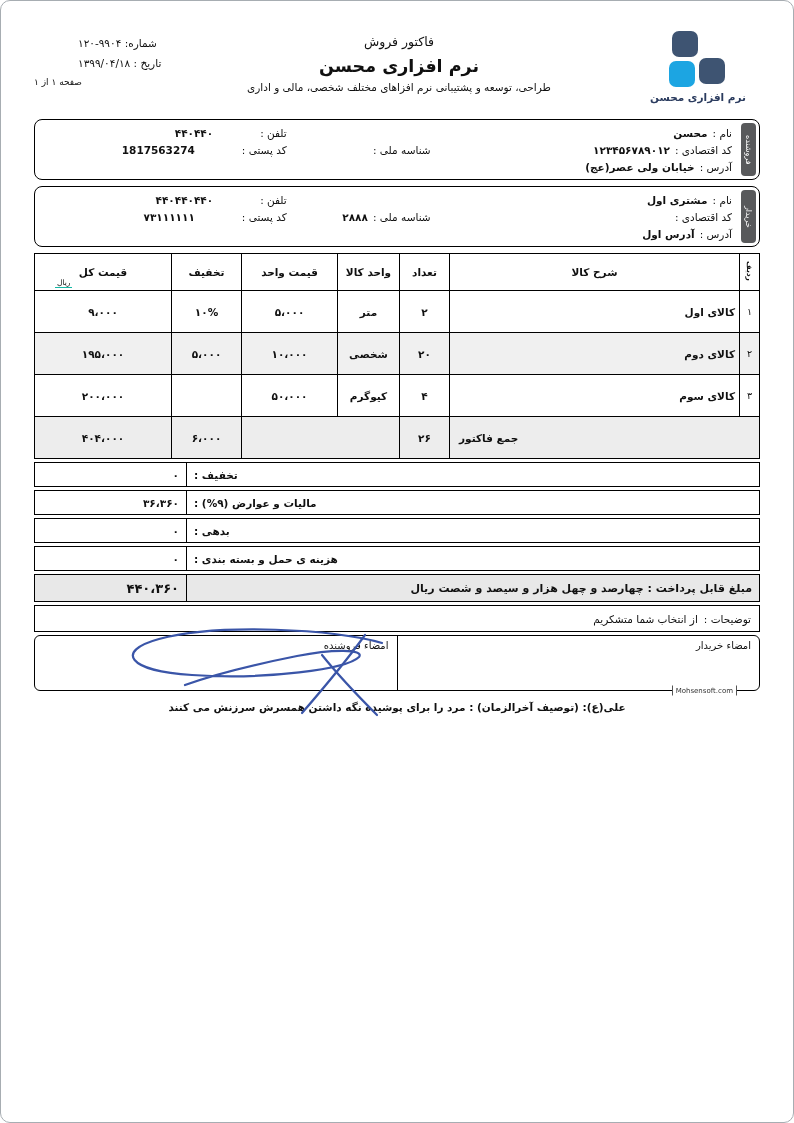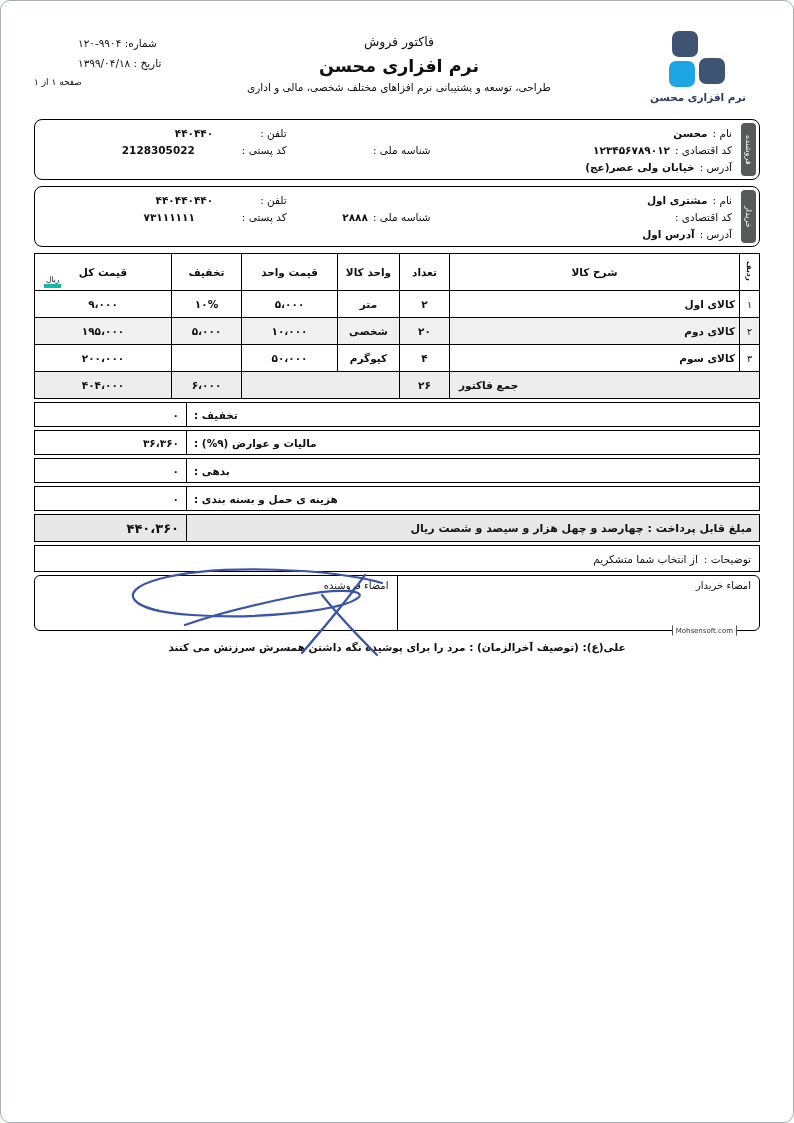--- a/index.html
+++ b/index.html
@@ -39,23 +39,23 @@
   .prow{display:flex;align-items:center;height:17px;font-size:10.5px;}
   .c1{width:44%;}.c2{width:21%;}.c3{flex:1;}
   .f{display:flex;align-items:baseline;gap:5px;white-space:nowrap;}
   .f .val{font-weight:bold;}
   .f.gap .val{margin-right:42px;}
 
   
   table.items{width:100%;border-collapse:collapse;margin-top:6px;font-size:10.5px;table-layout:fixed;}
   table.items th,table.items td{border:1.2px solid #000;padding:0 4px;box-sizing:border-box;}
   table.items th{height:37px;font-weight:bold;position:relative;text-align:center;}
-  table.items td{height:27px;}
+  table.items td{height:42px;}
   th.h-row span{writing-mode:vertical-rl;font-size:7.5px;line-height:1;}
-  .rial{position:absolute;left:9px;bottom:2px;font-size:7.5px;font-weight:normal;border-bottom:4px solid #14b8a6;padding:0 2px;margin-top:24px;}
+  .rial{position:absolute;left:20px;bottom:2px;font-size:7.5px;font-weight:normal;border-bottom:1px solid #14b8a6;padding:0 2px;margin-top:24px;}
   td.rownum{text-align:center;font-size:9.5px;}
   td.desc{font-weight:bold;text-align:right;padding-right:7px;}
   td.num{text-align:center;font-weight:bold;direction:ltr;}
   tr.alt{background:#f0f0f0;}
   tr.total{background:#ededed;}
   tr.total td.tlabel{font-weight:bold;text-align:left;padding-left:9px;}
 
   
   .srow{display:flex;align-items:stretch;border:1.2px solid #000;height:23px;margin-top:3px;font-size:10.5px;}
   .s-label{flex:1;display:flex;align-items:center;justify-content:flex-end;font-weight:bold;padding:0 7px;white-space:nowrap;overflow:hidden;}
@@ -121,21 +121,21 @@
         <div class="c1 f">
             <span class="lbl">کد اقتصادی :</span>
             <span class="val ltr">۱۲۳۴۵۶۷۸۹۰۱۲</span>
           </div>
         <div class="c2 f">
             <span class="lbl">شناسه ملی :</span>
             <span class="val ltr"></span>
           </div>
         <div class="c3 f gap">
             <span class="lbl">کد پستی :</span>
-            <span class="val ltr">2128305022</span>
+            <span class="val ltr">1817563274</span>
           </div>
       </div>
       <div class="prow">
         <div class="f">
             <span class="lbl">آدرس :</span>
             <span class="val">خیابان ولی عصر(عج)</span>
           </div>
       </div>
     </div>
 

